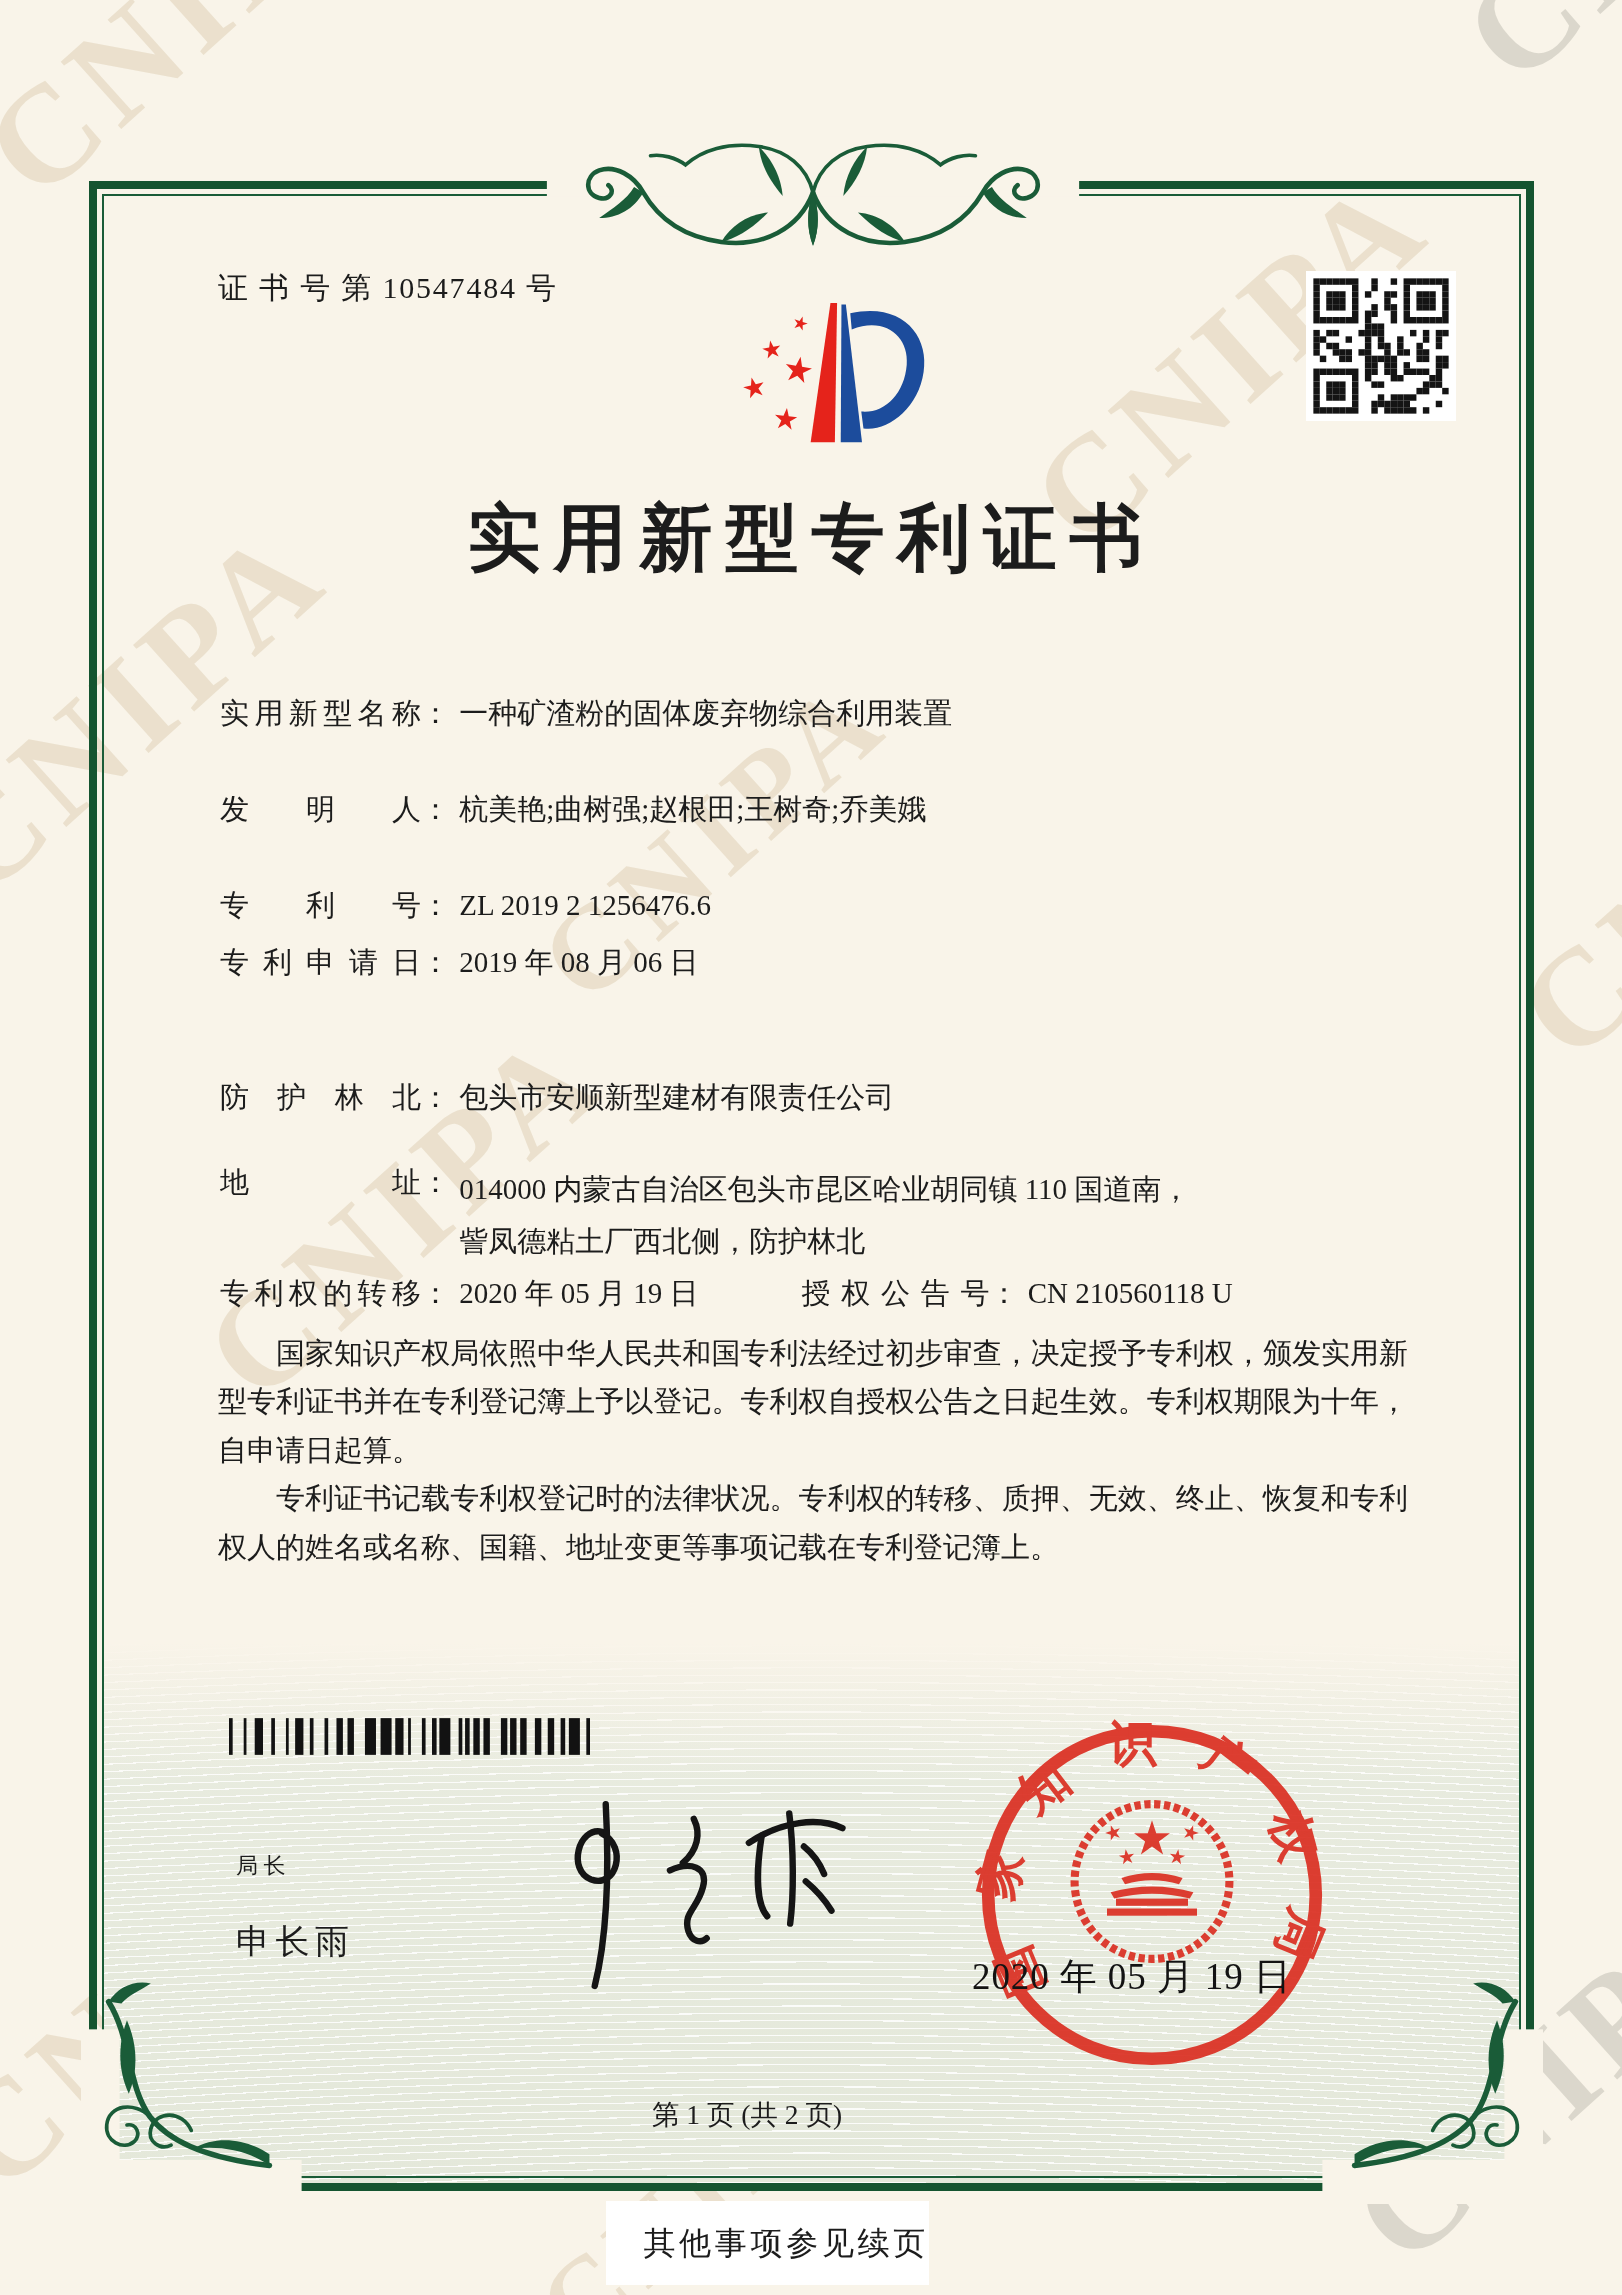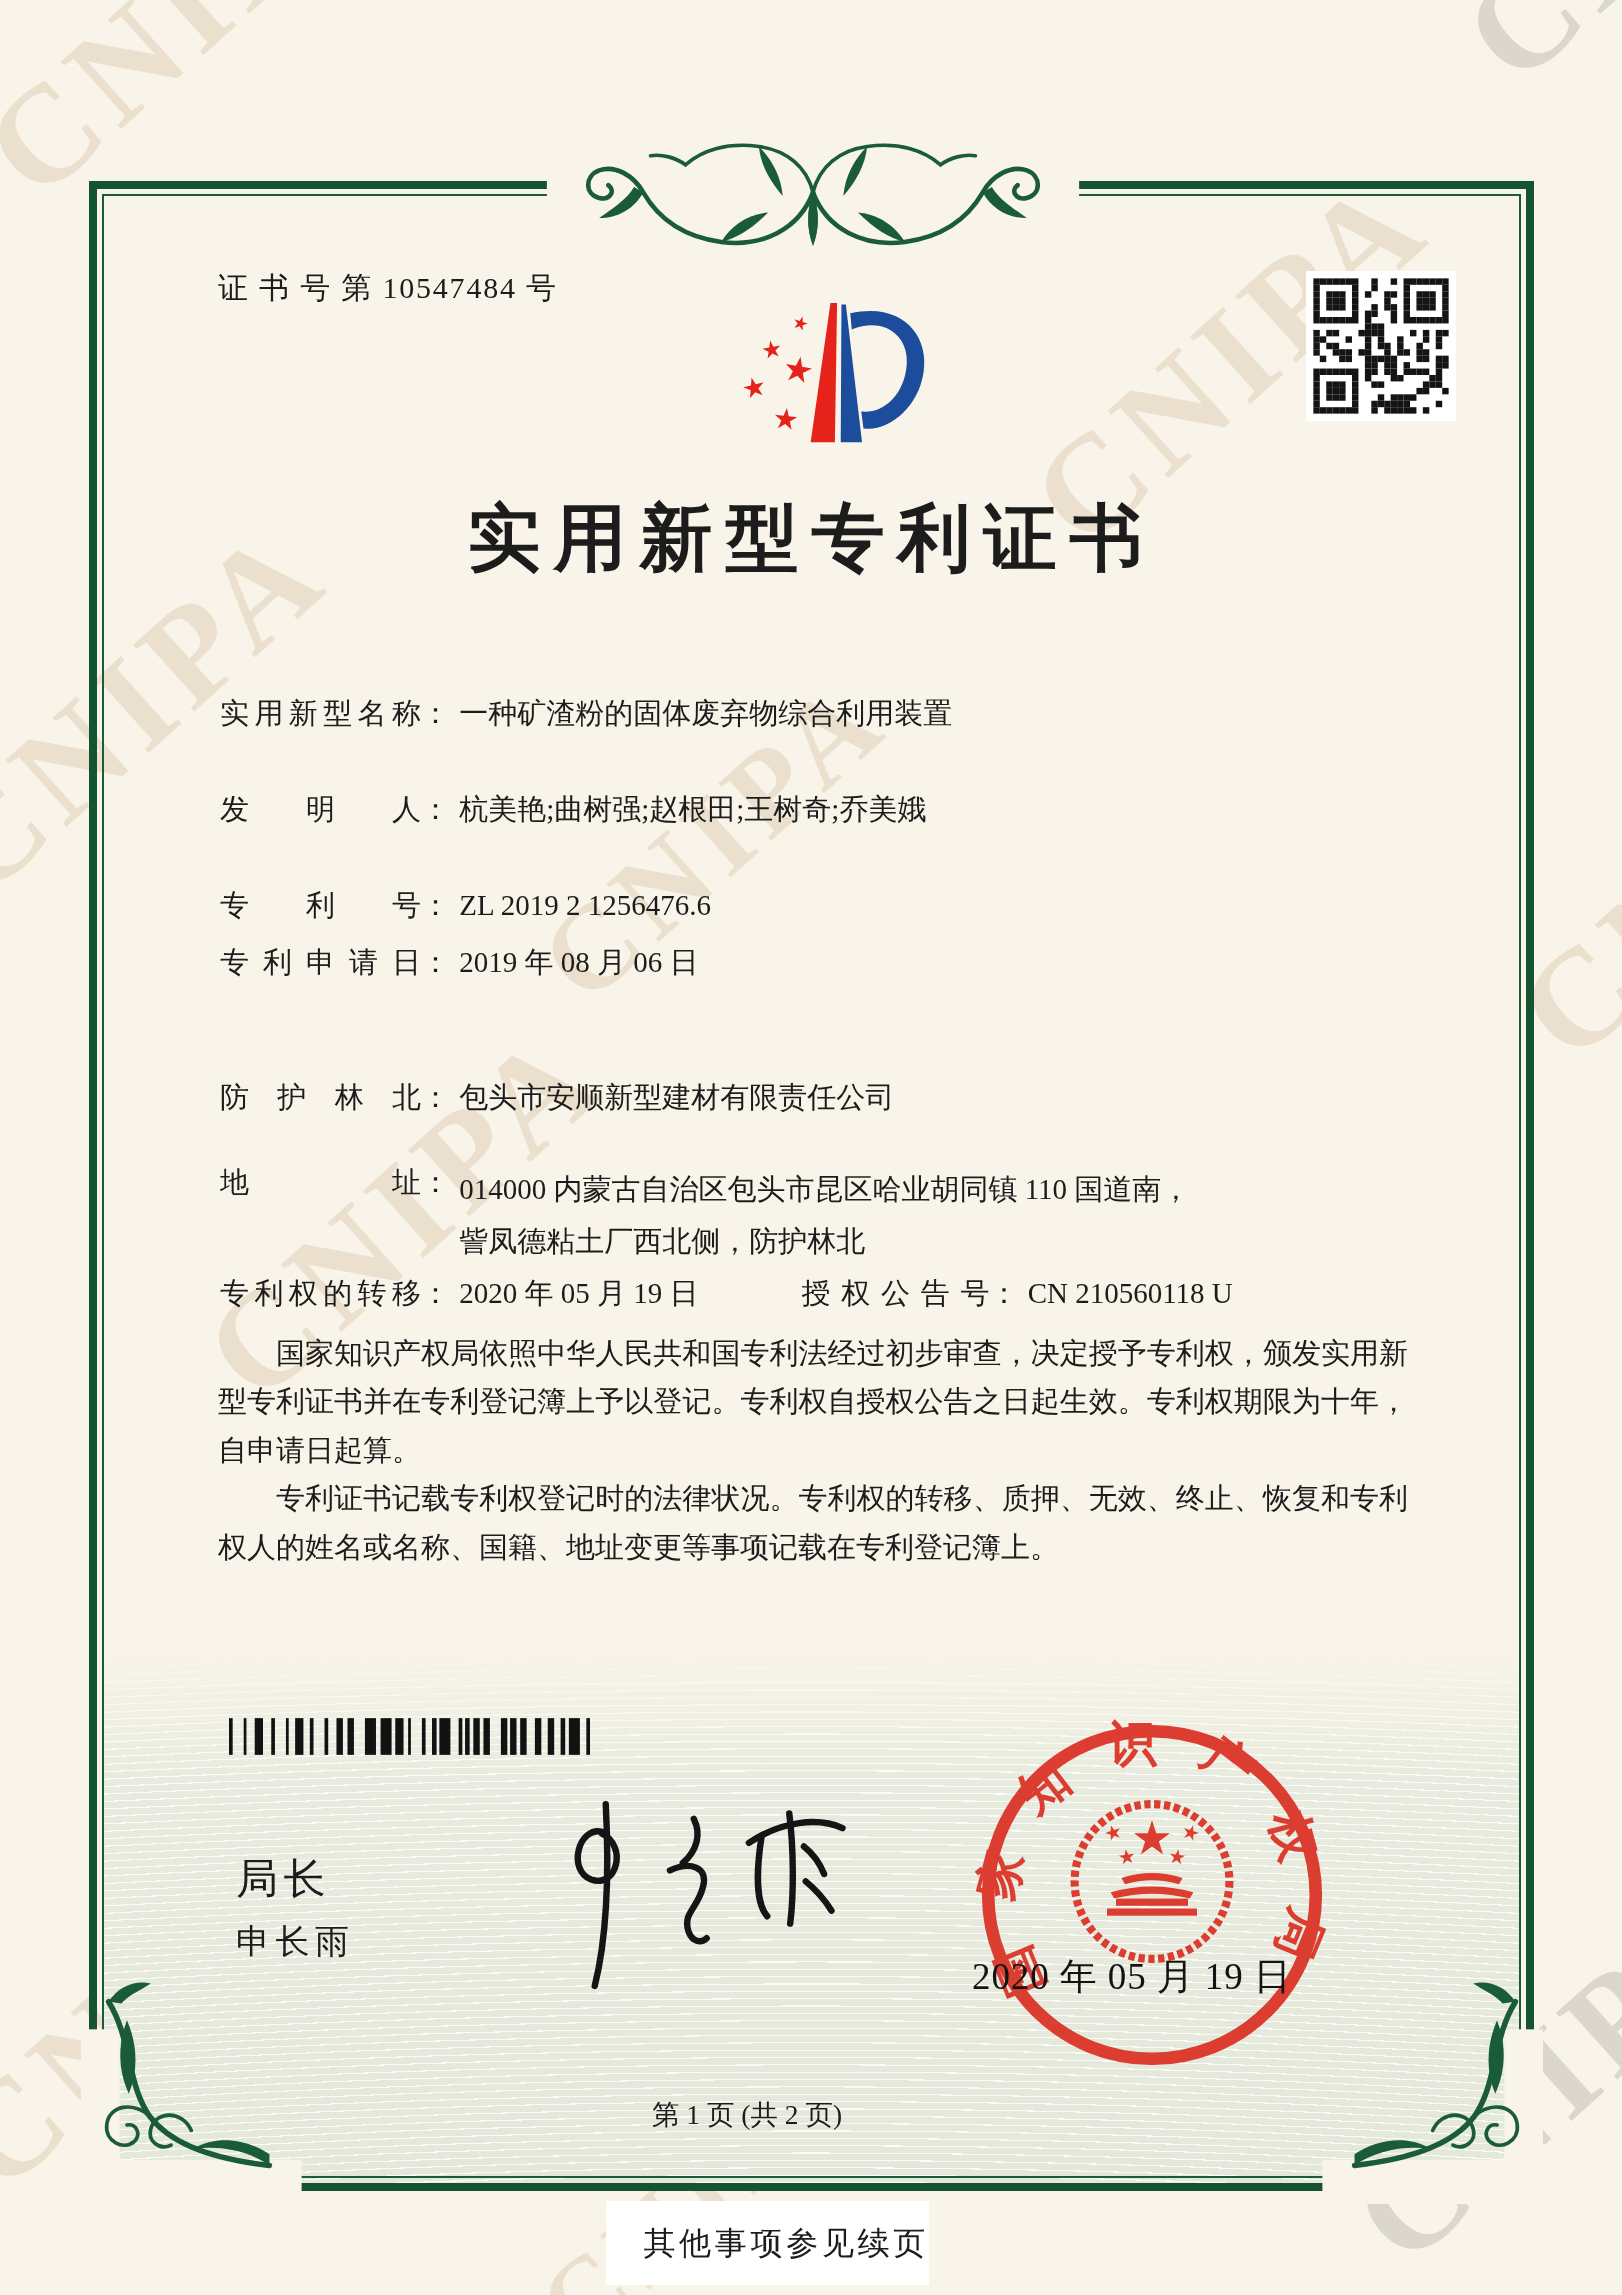--- a/index.html
+++ b/index.html
@@ -39,21 +39,21 @@
   .lab2{display:inline-block;width:188px;text-align:justify;text-align-last:justify;
         vertical-align:top;margin-left:103px;}
   .r-name{top:695px;} .r-inv{top:791px;} .r-pno{top:887px;} .r-fil{top:944px;}
   .r-pat{top:1079px;} .r-addr{top:1164px;} .r-grant{top:1275px;}
   
   .body-text{position:absolute;left:218px;top:1329px;width:1190px;}
   .body-text p{margin:0;text-indent:2em;font-size:29px;line-height:1.67;text-align:justify;}
   
   .barcode{position:absolute;left:229px;top:1718px;}
   .officer-title{position:absolute;left:236px;top:1851px;font-family:Liberation Serif, serif;
-       font-size:42px;font-weight:500;letter-spacing:5.5px;}
+       font-size:22px;font-weight:500;letter-spacing:5.5px;}
   .officer-name{position:absolute;left:236px;top:1919px;font-family:"Liberation Sans",sans-serif;
        font-size:34px;font-weight:500;letter-spacing:5.5px;}
   .sig{position:absolute;left:514px;top:1793px;}
   .seal{position:absolute;left:972px;top:1715px;opacity:.93;}
   .seal-date{position:absolute;left:972px;top:1952px;font-size:37px;letter-spacing:0.9px;
        color:#131313;white-space:nowrap;}
   .page-num{position:absolute;left:0;top:2097px;width:1446px;text-align:center;font-size:27.5px;padding-left:24px;}
   .cont-box{position:absolute;left:606px;top:2201px;width:323px;height:84px;background:#ffffff;
        text-align:right;line-height:84px;font-size:32px;letter-spacing:3.7px;}
 </style>

